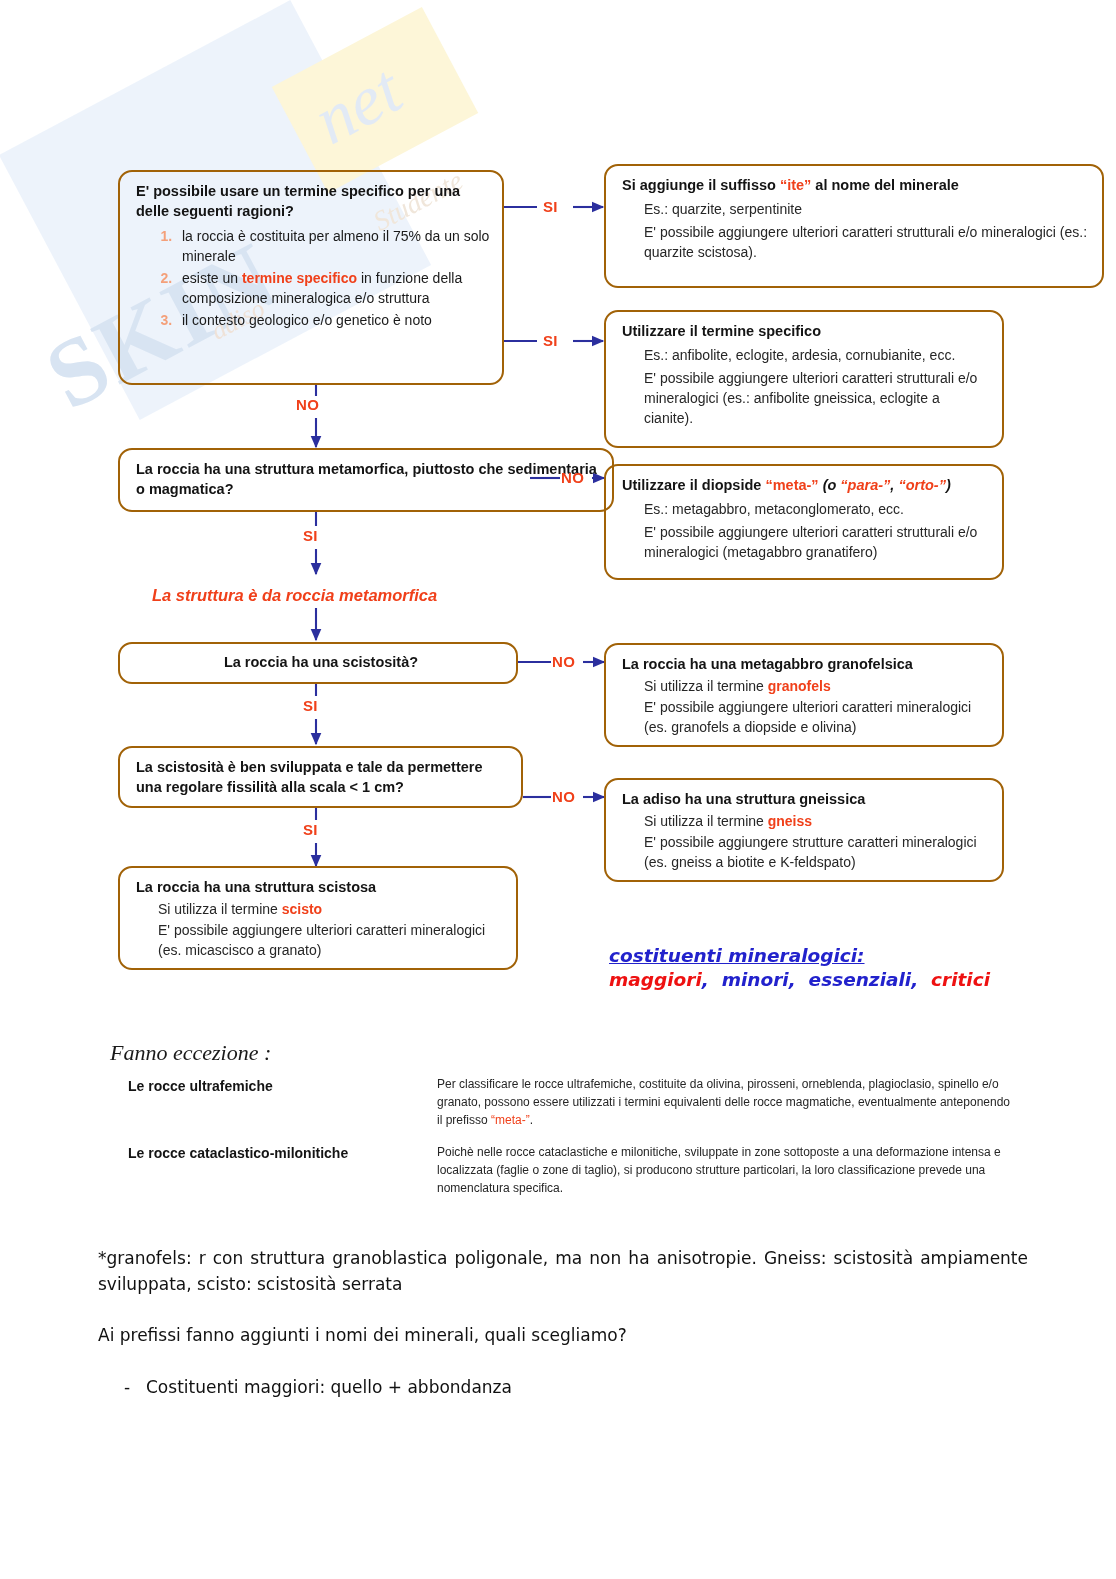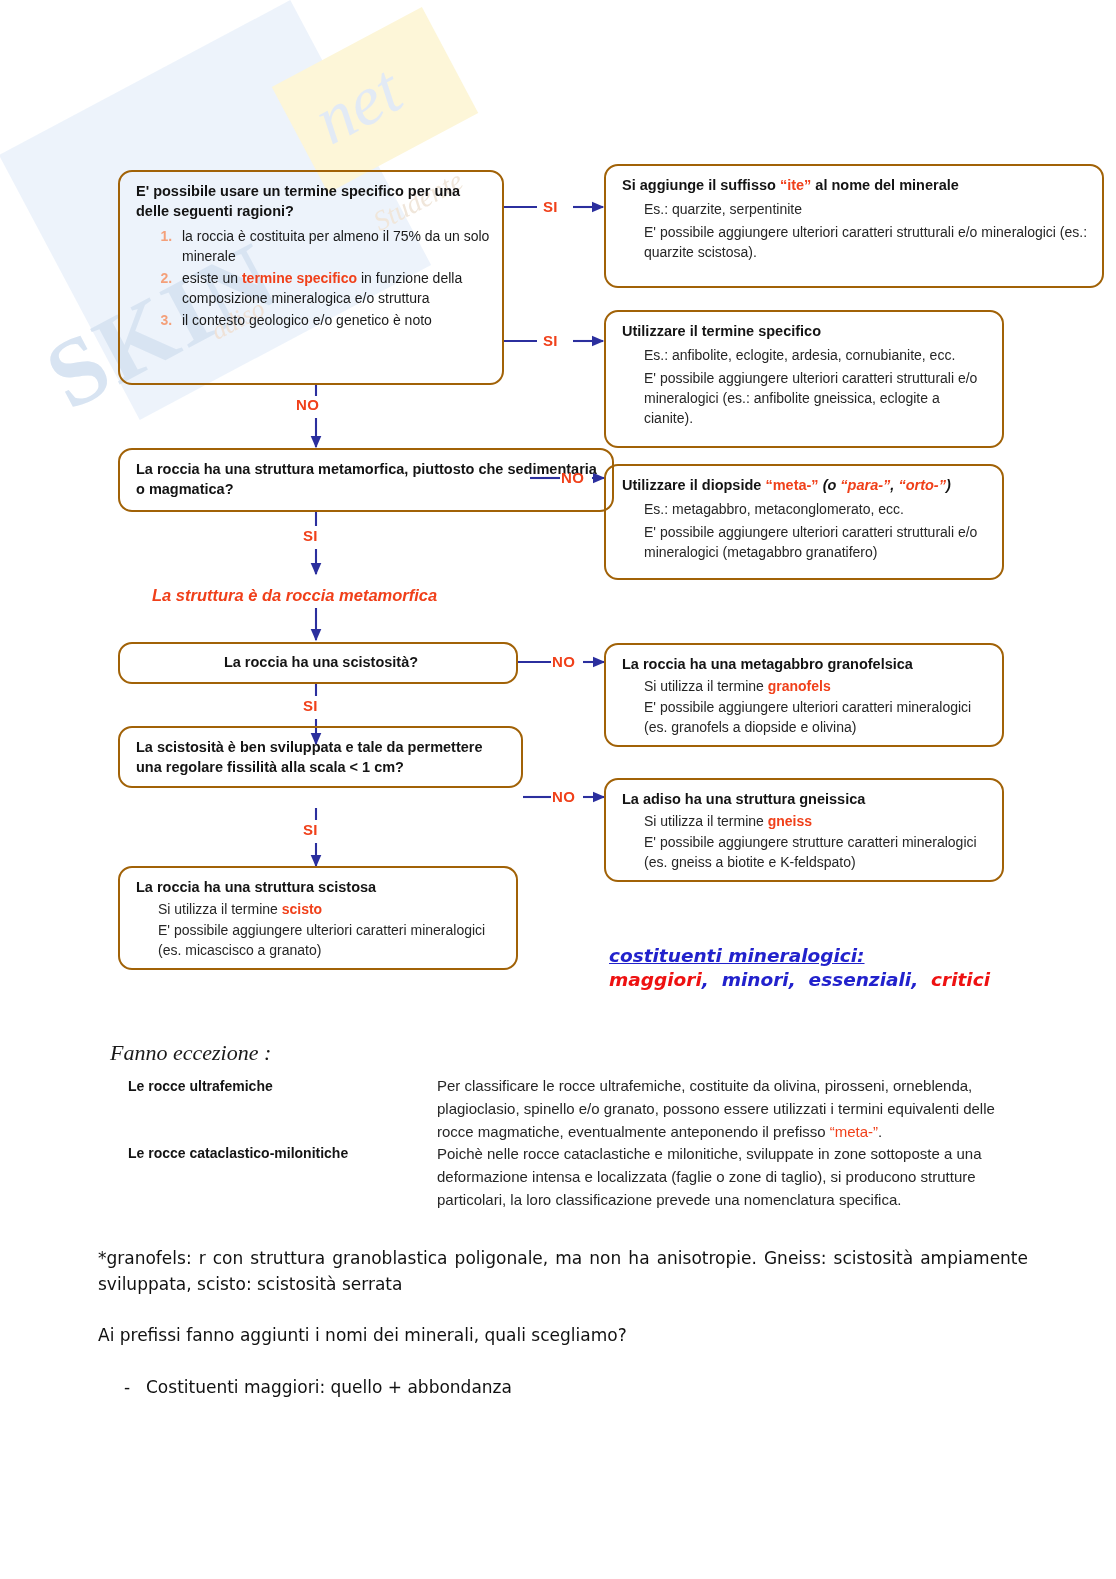--- a/index.html
+++ b/index.html
@@ -183,21 +183,21 @@
   .ecc-term {
     position: absolute;
     font-size: 14px;
     font-weight: bold;
     color: #141414;
   }
   .ecc-desc {
     position: absolute;
     left: 437px;
     width: 575px;
-    font-size: 15px;
+    font-size: 12px;
     line-height: 1.52;
     color: #262626;
   }
 
   
   #notes {
     position: absolute;
     left: 98px;
     top: 1246px;
     width: 930px;
@@ -309,21 +309,21 @@
   <div class="node" style="left:118px; top:642px; width:400px; height:42px; display:flex; align-items:center; justify-content:center;">
     <div class="hd">La roccia ha una scistosità?</div>
   </div>
 
   <div class="node" style="left:604px; top:643px; width:400px; height:104px;">
     <div class="hd">La roccia ha una metagabbro granofelsica</div>
     <div class="bd tight"><span>Si utilizza il termine </span><span class="redb">granofels</span></div>
     <div class="bd tight">E' possibile aggiungere ulteriori caratteri mineralogici (es. granofels a diopside e olivina)</div>
   </div>
 
-  <div class="node" style="left:118px; top:726px; width:405px; height:62px;">
+  <div class="node" style="left:118px; top:746px; width:405px; height:62px;">
     <div class="hd">La scistosità è ben sviluppata e tale da permettere una regolare fissilità alla scala &lt; 1 cm?</div>
   </div>
 
   <div class="node" style="left:604px; top:778px; width:400px; height:104px;">
     <div class="hd">La adiso ha una struttura gneissica</div>
     <div class="bd tight"><span>Si utilizza il termine </span><span class="redb">gneiss</span></div>
     <div class="bd tight">E' possibile aggiungere strutture caratteri mineralogici (es. gneiss a biotite e K-feldspato)</div>
   </div>
 
   <div class="node" style="left:118px; top:866px; width:400px; height:104px;">

